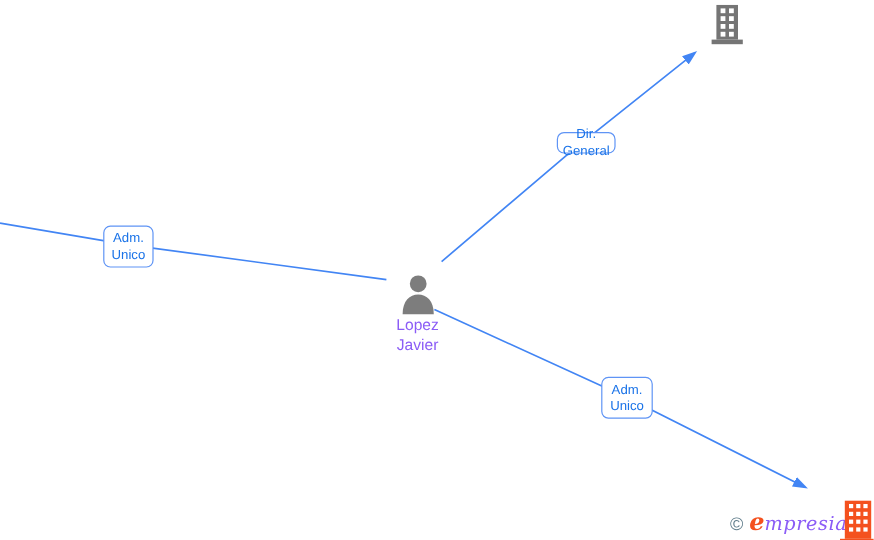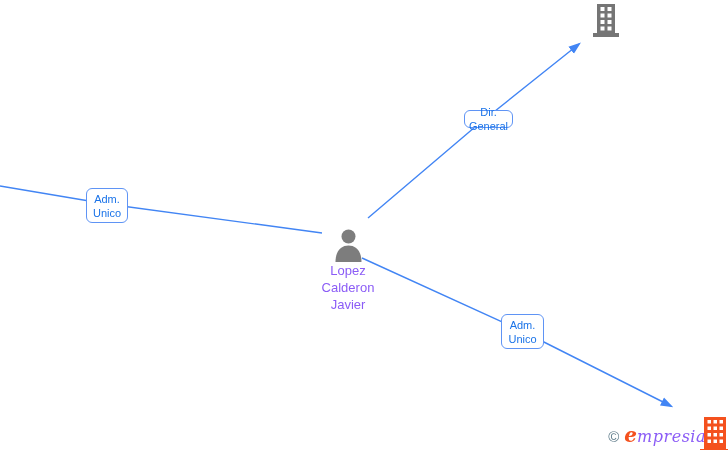--- a/index.html
+++ b/index.html
@@ -87,21 +87,20 @@
     <span>Unico</span>
   </div>
 
   <div class="person-node">
     <svg class="person-icon" viewBox="0 0 29 33">
       <circle cx="14.5" cy="7.5" r="7" fill="#7d7d7d"></circle>
       <path d="M1.5,33 C1.5,21.5 7.5,16.5 14.5,16.5 C21.5,16.5 27.5,21.5 27.5,33 Z" fill="#7d7d7d"></path>
     </svg>
     <div class="person-name">
       <div>Lopez</div>
-      <div>Calderon</div>
       <div>Javier</div>
     </div>
   </div>
 
   <svg class="building-gray" viewBox="0 0 30 33">
     <rect x="6" y="0" width="18" height="29" fill="#757575"></rect>
     <rect x="2" y="29" width="26" height="4" fill="#757575"></rect>
     <g fill="#ffffff">
       <rect x="9.5" y="3" width="4" height="4"></rect>
         <rect x="16.5" y="3" width="4" height="4"></rect>

